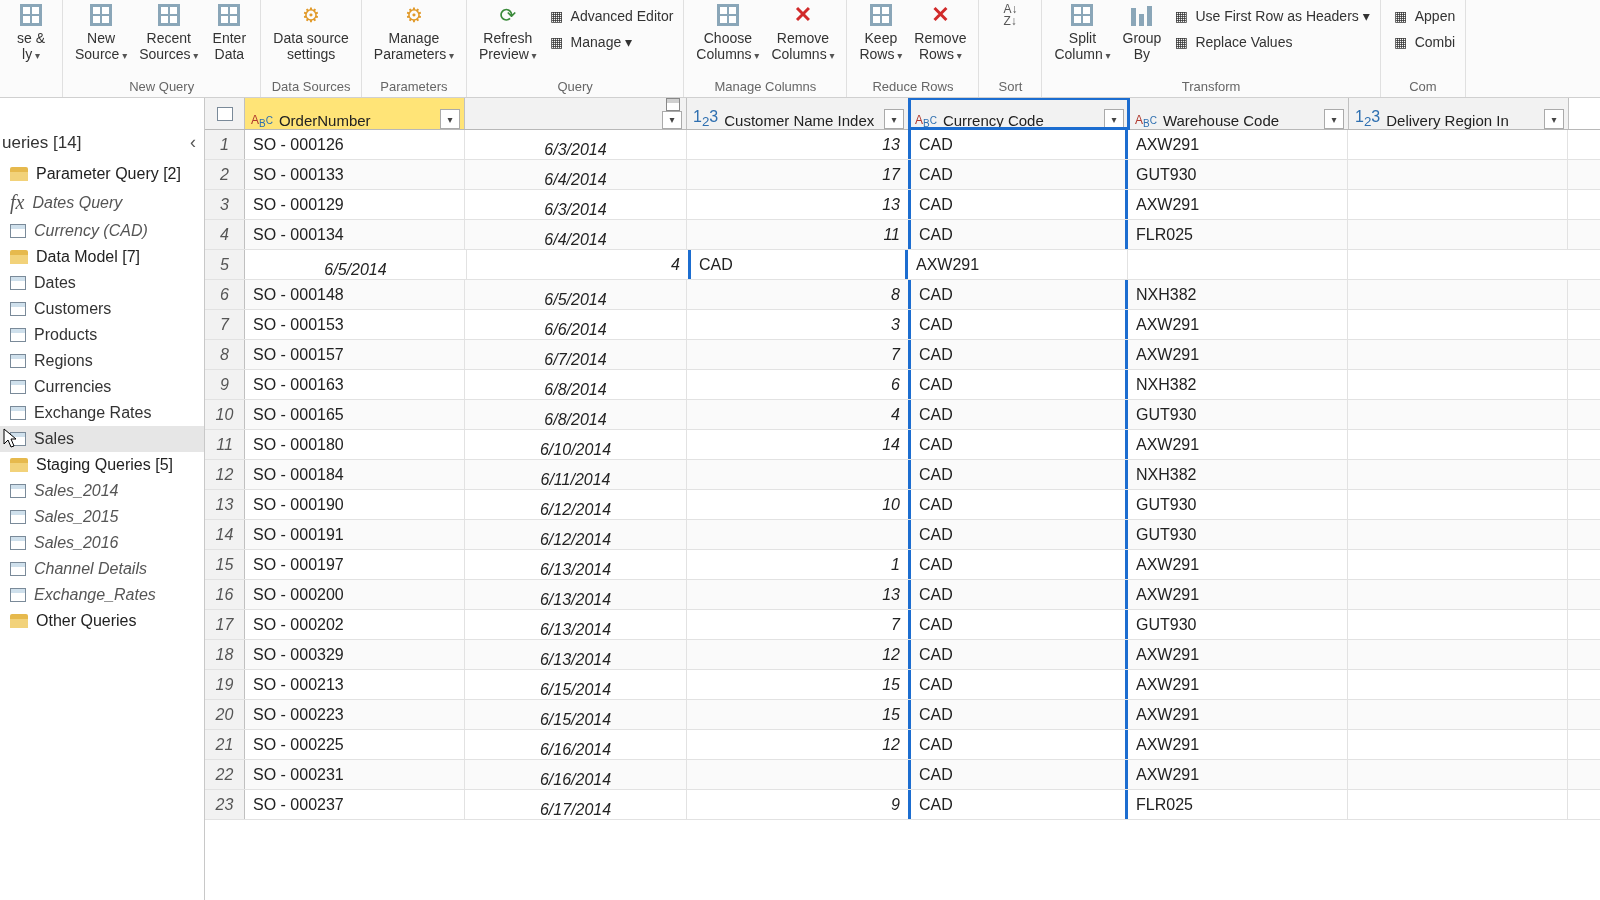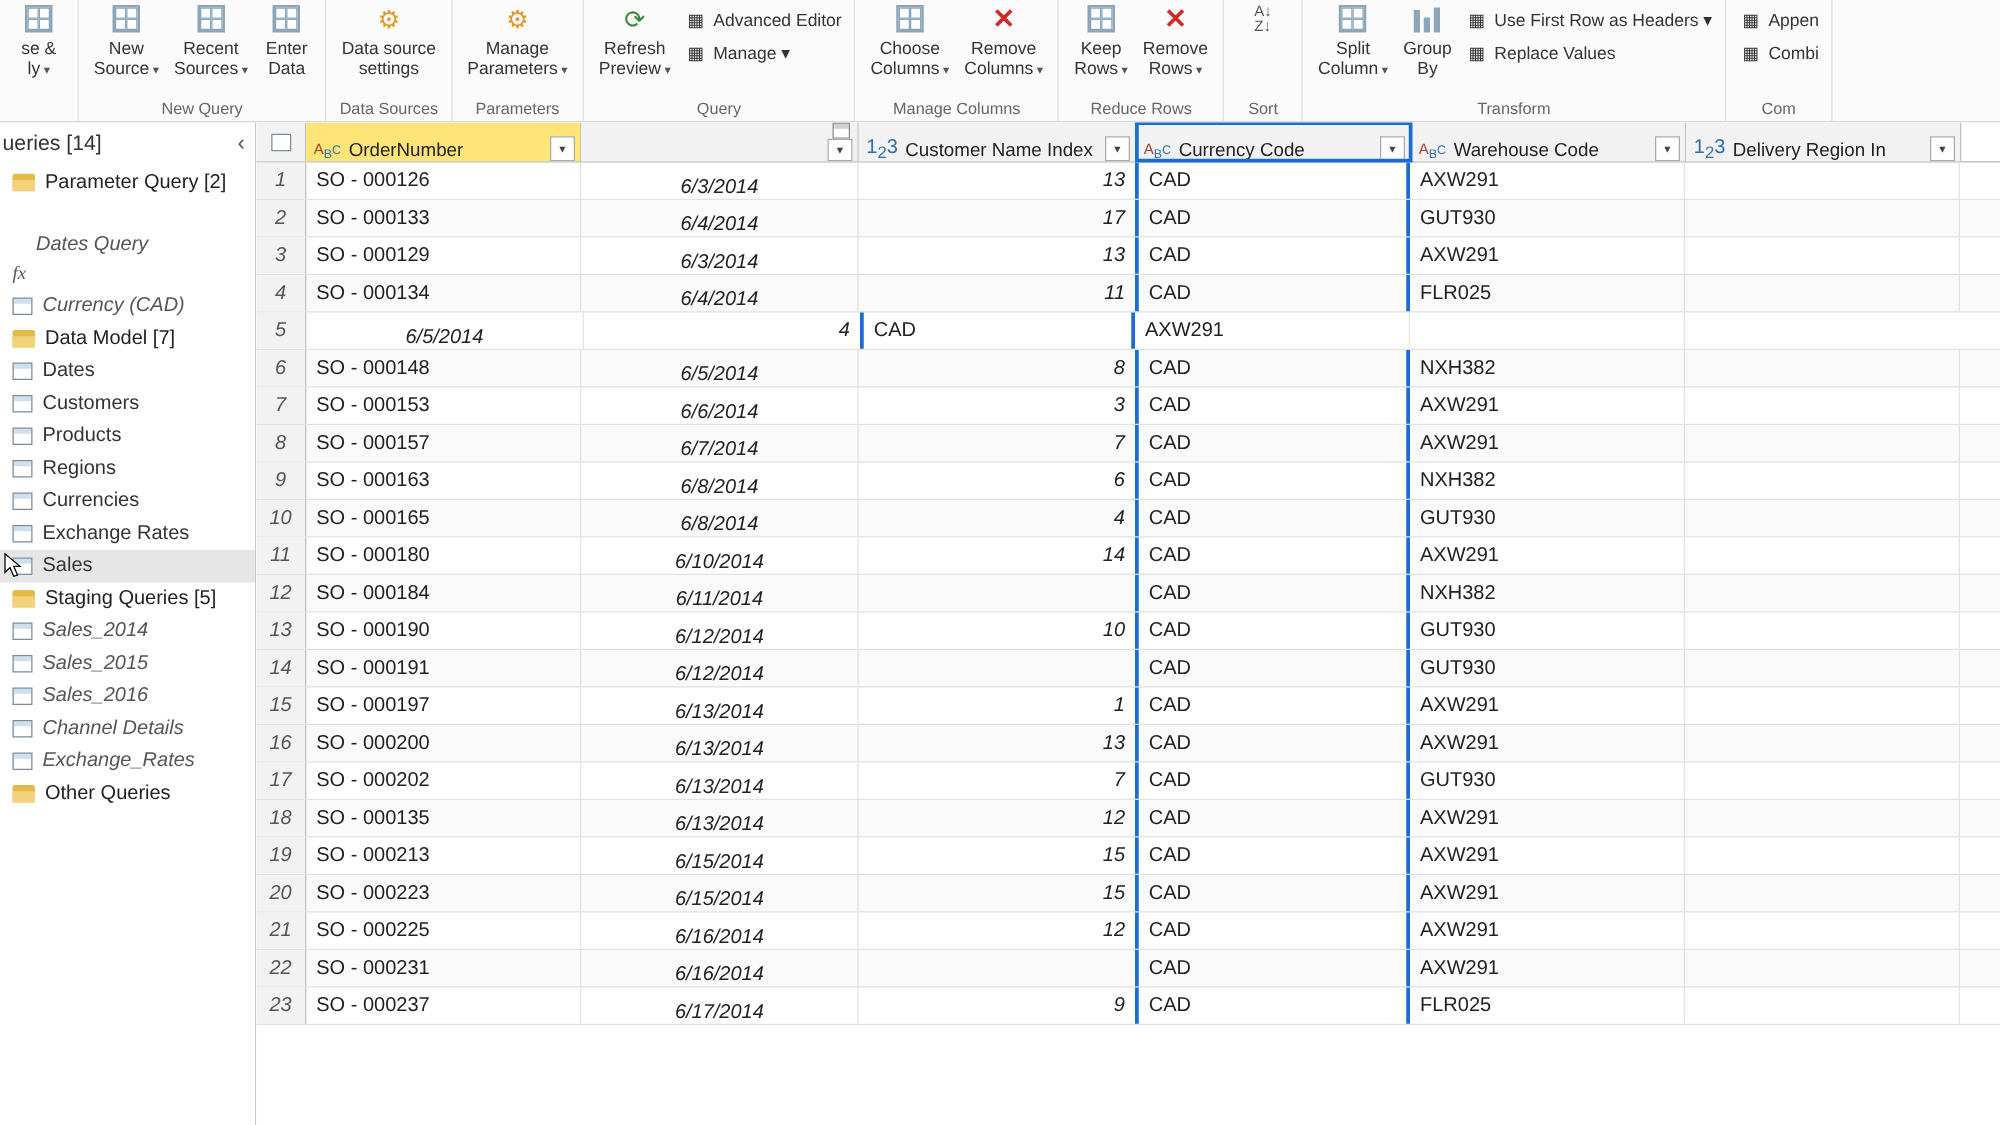--- a/index.html
+++ b/index.html
@@ -25,28 +25,28 @@
 .gear{ color:#e19a2a; font-size:20px;}
 .refresh{ color:#3a8a3a; font-size:20px;}
 .xred{ color:#d12a2a; font-size:22px; font-weight:bold;}
 .bars{ display:flex; gap:3px; align-items:flex-end; height:22px;}
 .bars span{ width:5px; background:#8aa6b8;}
 .azsort{ font-size:12px; color:#555; line-height:1;}
 
 
 .main { display: flex; height: calc(900px - 98px); }
 .qpane { width: 205px; border-right: 1px solid #c8c8c8; background: #fff; font-size: 16px; color: #333; overflow:hidden;}
-.qhdr { display: flex; align-items: center; justify-content: space-between; padding: 6px 8px 8px 2px; font-size: 17px;}
+.qhdr { display: flex; align-items: center; justify-content: space-between; padding: 6px 8px 8px 2px; font-size: 17px; margin-top: 28px;}
 .qhdr .collapse { color:#555; font-size:18px; cursor:pointer;}
 .qitem { display: flex; align-items: center; padding: 4px 6px 4px 10px; gap:8px; cursor:default;}
 .qitem.folder>.ficon{ width:18px; height:14px; background:#e6b94d; border-radius:2px 2px 0 0; box-shadow: inset 0 -9px 0 #f2d27a;}
 .qitem.folder{ font-weight:400; color:#222;}
 .qitem.tbl .ticon{ width:16px; height:14px; border:1px solid #7a8a99; background: linear-gradient(#cfe0ec,#cfe0ec) top/100% 4px no-repeat, #fff;}
 .qitem.ital{ font-style: italic; color:#555;}
-.qitem.fx .fxicon{ font-style:italic; font-family:serif; font-size:15px; color:#555;margin-top:48px;}
+.qitem.fx .fxicon{ font-style:italic; font-family:serif; font-size:20px; color:#555;}
 .qitem.sel{ background:#e6e6e6;}
 .cursor{ position:absolute; left:3px; width:16px; height:22px; pointer-events:none;}
 .qlist{ position:relative; }
 
 
 .grid { flex: 1; overflow: hidden; background:#fff; position:relative;}
 .thead { display: flex; height: 32px; border-bottom: 1px solid #b8b8b8; }
 .rownumhdr{ width:40px; border-right:1px solid #c0c0c0; display:flex; align-items:center; justify-content:center; background:#f2f2f2;}
 .rownumhdr .tblico{ width:16px; height:14px; border:1px solid #7a8a99; background:#fff;}
 .col { display:flex; align-items:flex-end; border-right:1px solid #c0c0c0; background:#f2f2f2; font-size:15px; color:#222; position:relative; padding-left:6px;}
@@ -561,21 +561,21 @@
           <div class="rownum">17</div>
           <div class="cell c-on">SO - 000202</div>
           <div class="cell c-od r">6/13/2014</div>
           <div class="cell c-ci r">7</div>
           <div class="cell c-cc hl">CAD</div>
           <div class="cell c-wc">GUT930</div>
           <div class="cell c-dr"></div>
         </div>
         <div class="row alt">
           <div class="rownum">18</div>
-          <div class="cell c-on">SO - 000135</div>
+          <div class="cell c-on">SO - 000329</div>
           <div class="cell c-od r">6/13/2014</div>
           <div class="cell c-ci r">12</div>
           <div class="cell c-cc hl">CAD</div>
           <div class="cell c-wc">AXW291</div>
           <div class="cell c-dr"></div>
         </div>
         <div class="row">
           <div class="rownum">19</div>
           <div class="cell c-on">SO - 000213</div>
           <div class="cell c-od r">6/15/2014</div>

